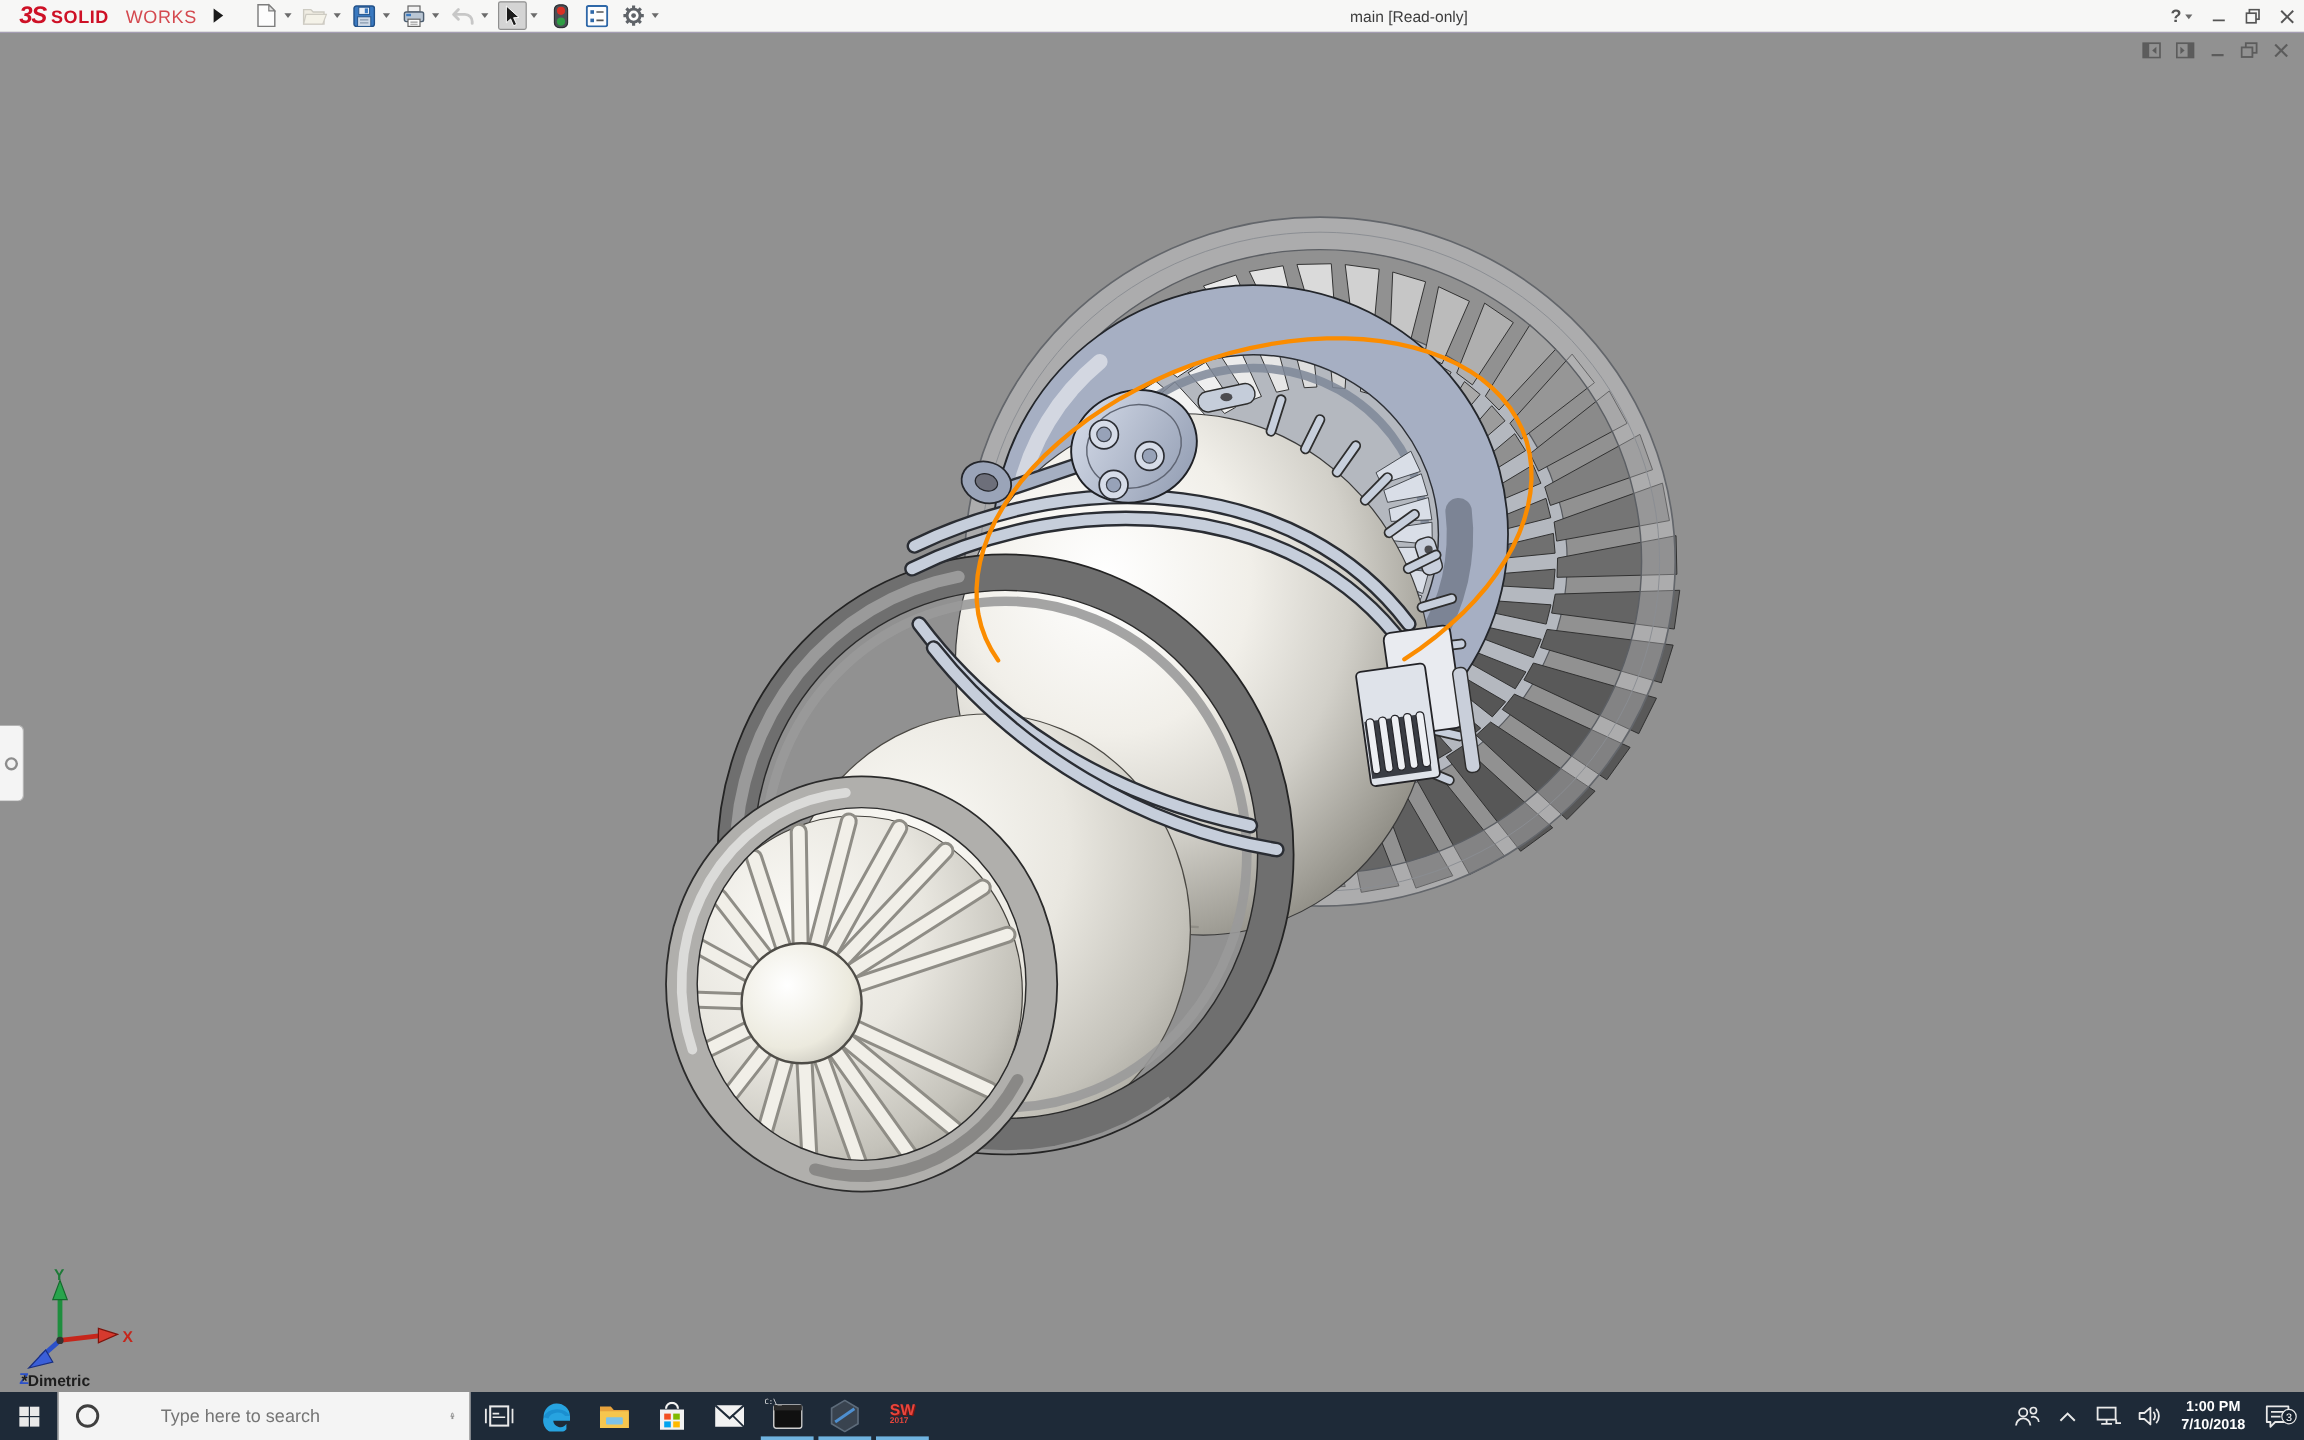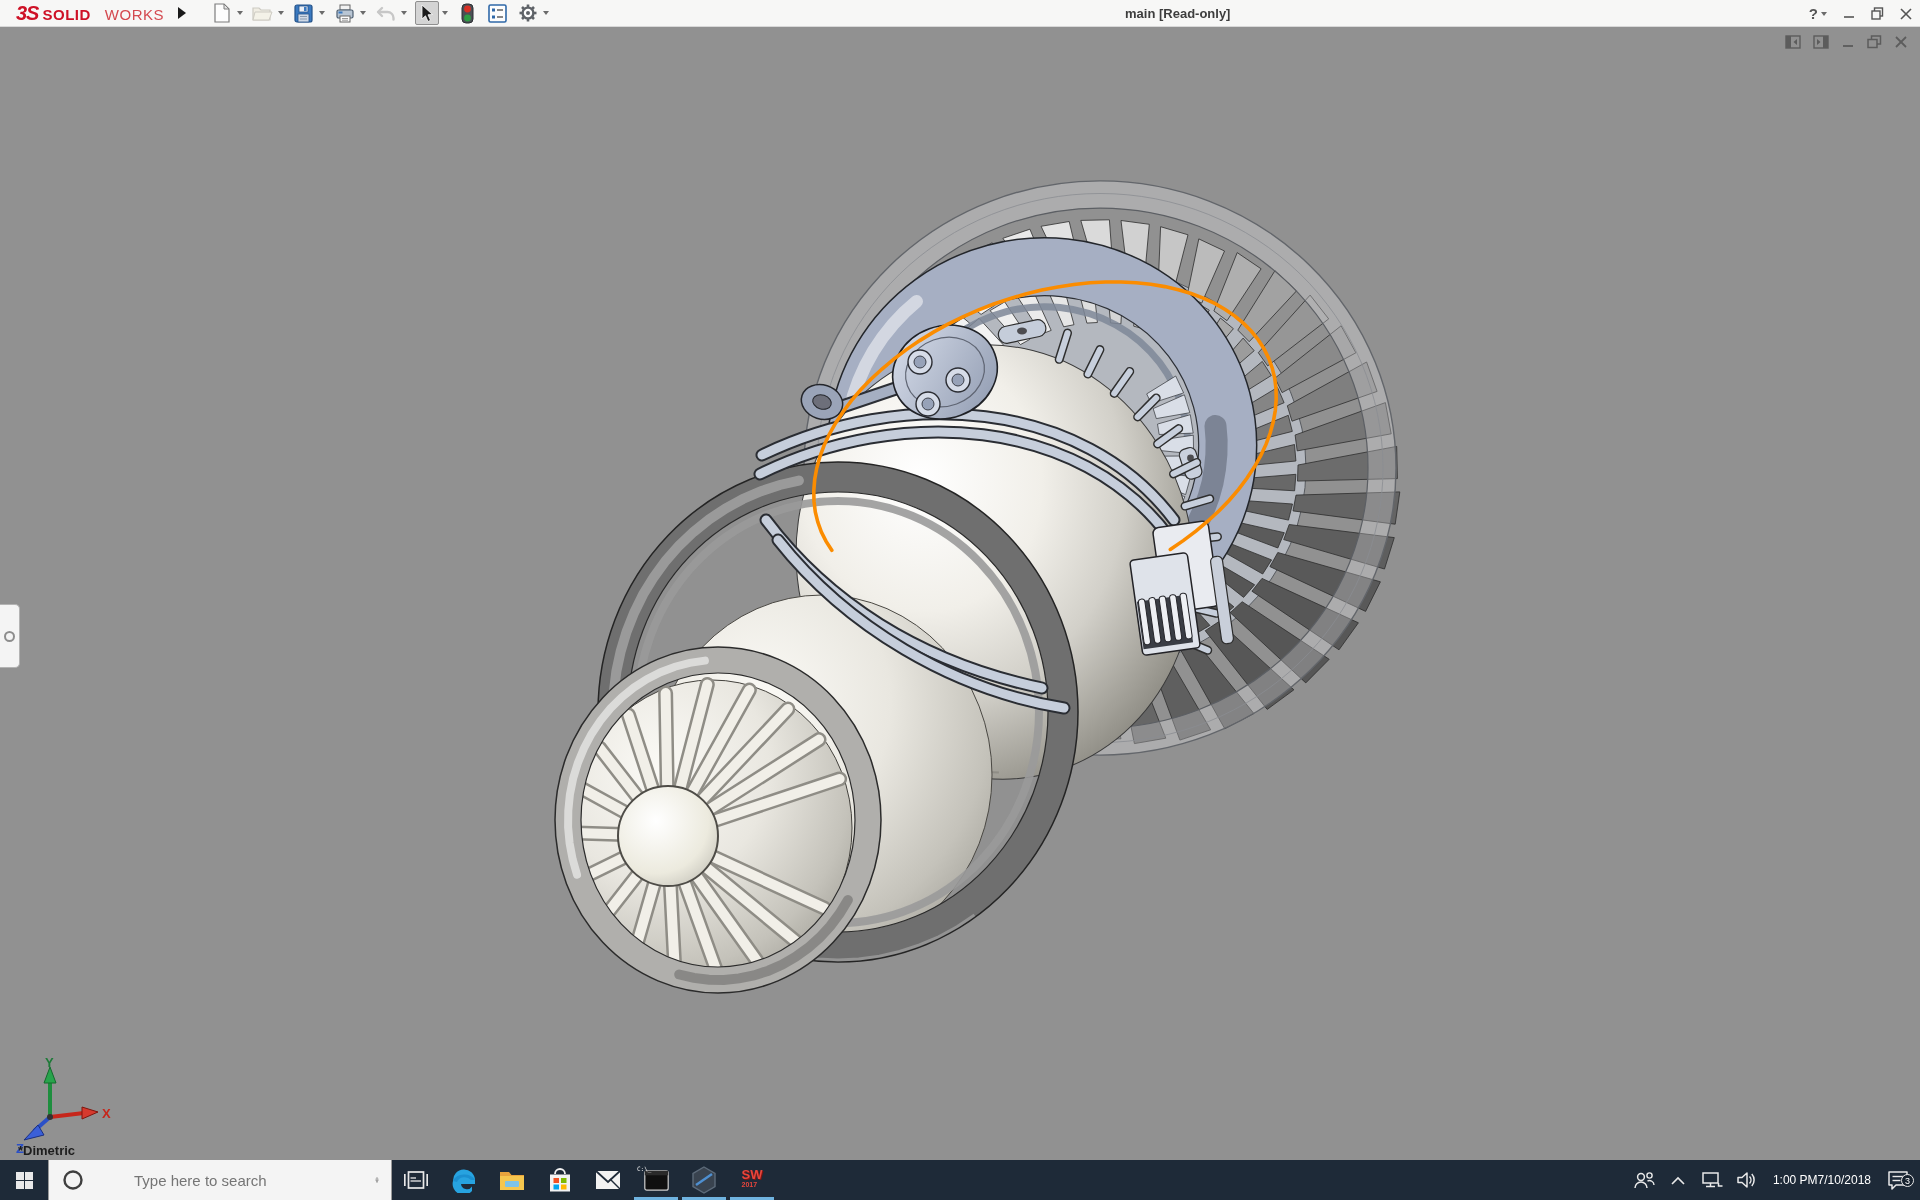--- a/index.html
+++ b/index.html
@@ -15,21 +15,21 @@
   .bsolid{font-weight:bold;font-size:15px;color:#ce1126;letter-spacing:.5px;}
   .bworks{font-weight:normal;font-size:15px;color:#d4494f;letter-spacing:.5px;padding-left:14px;}
   .flyout{width:0;height:0;border-top:6px solid transparent;border-bottom:6px solid transparent;
     border-left:8px solid #1a1a1a;margin:0 18px 0 14px;cursor:pointer;}
   .toolbar{display:flex;align-items:center;height:27px;}
   .tb-btn{height:24px;min-width:24px;display:flex;align-items:center;justify-content:center;margin-left:6px;}
   .tb-btn.disabled{opacity:.45;}
   .tb-btn.pressed{background:#d4d4d4;border:1px solid #8f8f8f;border-radius:2px;}
   .tb-caret{width:10px;height:24px;display:flex;align-items:center;justify-content:center;margin-left:1px;}
   .caret-glyph{width:0;height:0;border-left:3.5px solid transparent;border-right:3.5px solid transparent;border-top:4px solid #6b6b6b;}
-  .wintitle{position:absolute;left:1125px;top:6px;font-size:13px;color:#3d3d3d;font-weight:bold;}
+  .wintitle{position:absolute;left:1125px;top:6px;font-size:13px;color:#3d3d3d;}
   .winctrls{position:absolute;right:8px;top:0;height:27px;display:flex;align-items:center;gap:16px;}
   .help{font-size:15px;font-weight:bold;color:#555;display:flex;align-items:center;gap:3px;}
 
   
   .viewport{position:absolute;top:27px;left:0;width:1920px;height:1133px;background:#919191;}
   #engine-svg{position:absolute;top:0;left:0;}
   .doc-ctrls{position:absolute;top:8px;right:12px;display:flex;gap:12px;opacity:.8;}
   .doc-ctrls svg{display:block;}
   .side-tab{position:absolute;left:0;top:577px;width:20px;height:64px;background:#f4f4f4;
     border:1px solid #b3b3b3;border-left:none;border-radius:0 5px 5px 0;display:flex;align-items:center;justify-content:center;}
@@ -41,22 +41,22 @@
   .taskbar{position:absolute;left:0;top:1160px;width:1920px;height:40px;background:#1e2a38;display:flex;align-items:stretch;}
   .tb-slot{width:48px;display:flex;align-items:center;justify-content:center;position:relative;}
   .run-bar{position:absolute;left:2px;bottom:0;width:44px;height:3px;background:#6fb3e0;}
   .searchbox{width:344px;background:#f4f4f4;display:flex;align-items:center;border:1px solid #9a9a9a;border-bottom:none;border-top:none;gap:40px;}
   .searchbox input{flex:1;border:none;outline:none;background:transparent;font-size:15px;color:#333;
     font-family:"Liberation Sans",sans-serif;padding-left:10px;}
   .cortana{margin-left:13px;flex:0 0 auto;}
   .mic{margin-right:12px;flex:0 0 auname;}
   .tray{margin-left:auto;display:flex;align-items:center;}
   .tray .tb-slot{width:34px;}
-  .clock{display:flex;flex-direction:row;align-items:center;justify-content:center;color:#fff;
-    font-size:12px;line-height:15px;padding:0 10px;}
+  .clock{display:flex;flex-direction:column;align-items:center;justify-content:center;color:#fff;
+    font-size:12px;line-height:15px;padding:0 10px;font-weight:bold;}
   .sw-ico{display:flex;flex-direction:column;align-items:flex-start;line-height:10px;}
   .sw-ico .sw{font-weight:bold;font-size:13px;color:#e8453c;text-shadow:1px 1px 0 #7e1410;letter-spacing:0;}
   .sw-ico .yr{font-size:7px;color:#e8453c;font-weight:bold;}
   .cmd-label{position:absolute;top:5px;left:5px;font-family:"DejaVu Sans Mono",monospace;font-size:6px;color:#eee;}
   .badge{position:absolute;right:1px;bottom:3px;width:13px;height:13px;border-radius:50%;background:#16212e;
     border:1px solid #e8e8e8;color:#fff;font-size:9px;display:flex;align-items:center;justify-content:center;}
   .desk-sliver{width:5px;border-left:1px solid rgba(255,255,255,.25);}
 </style>
 </head>
 <body>

